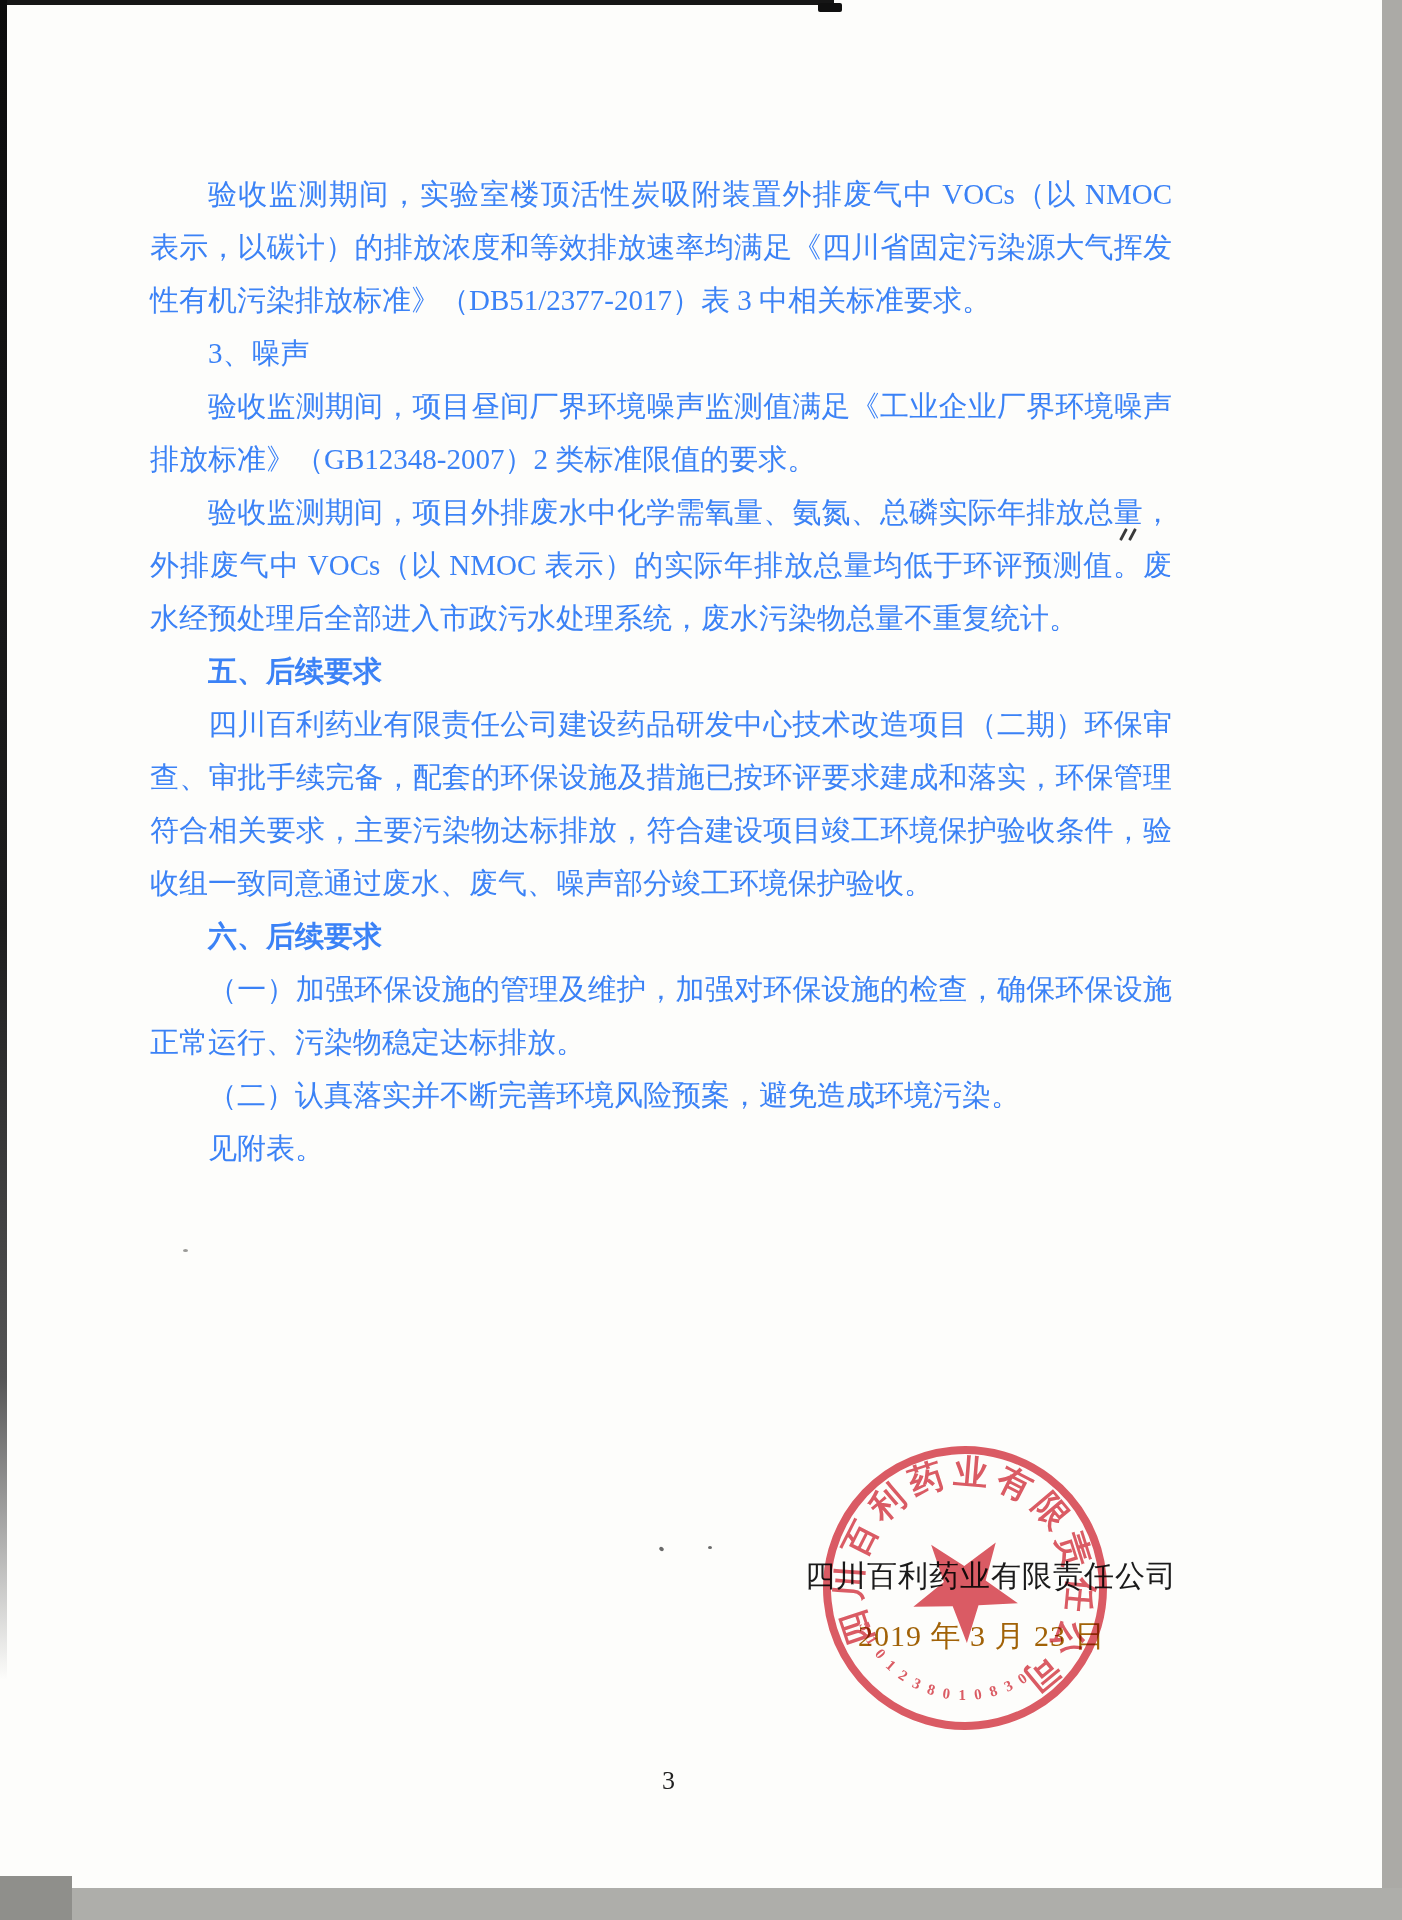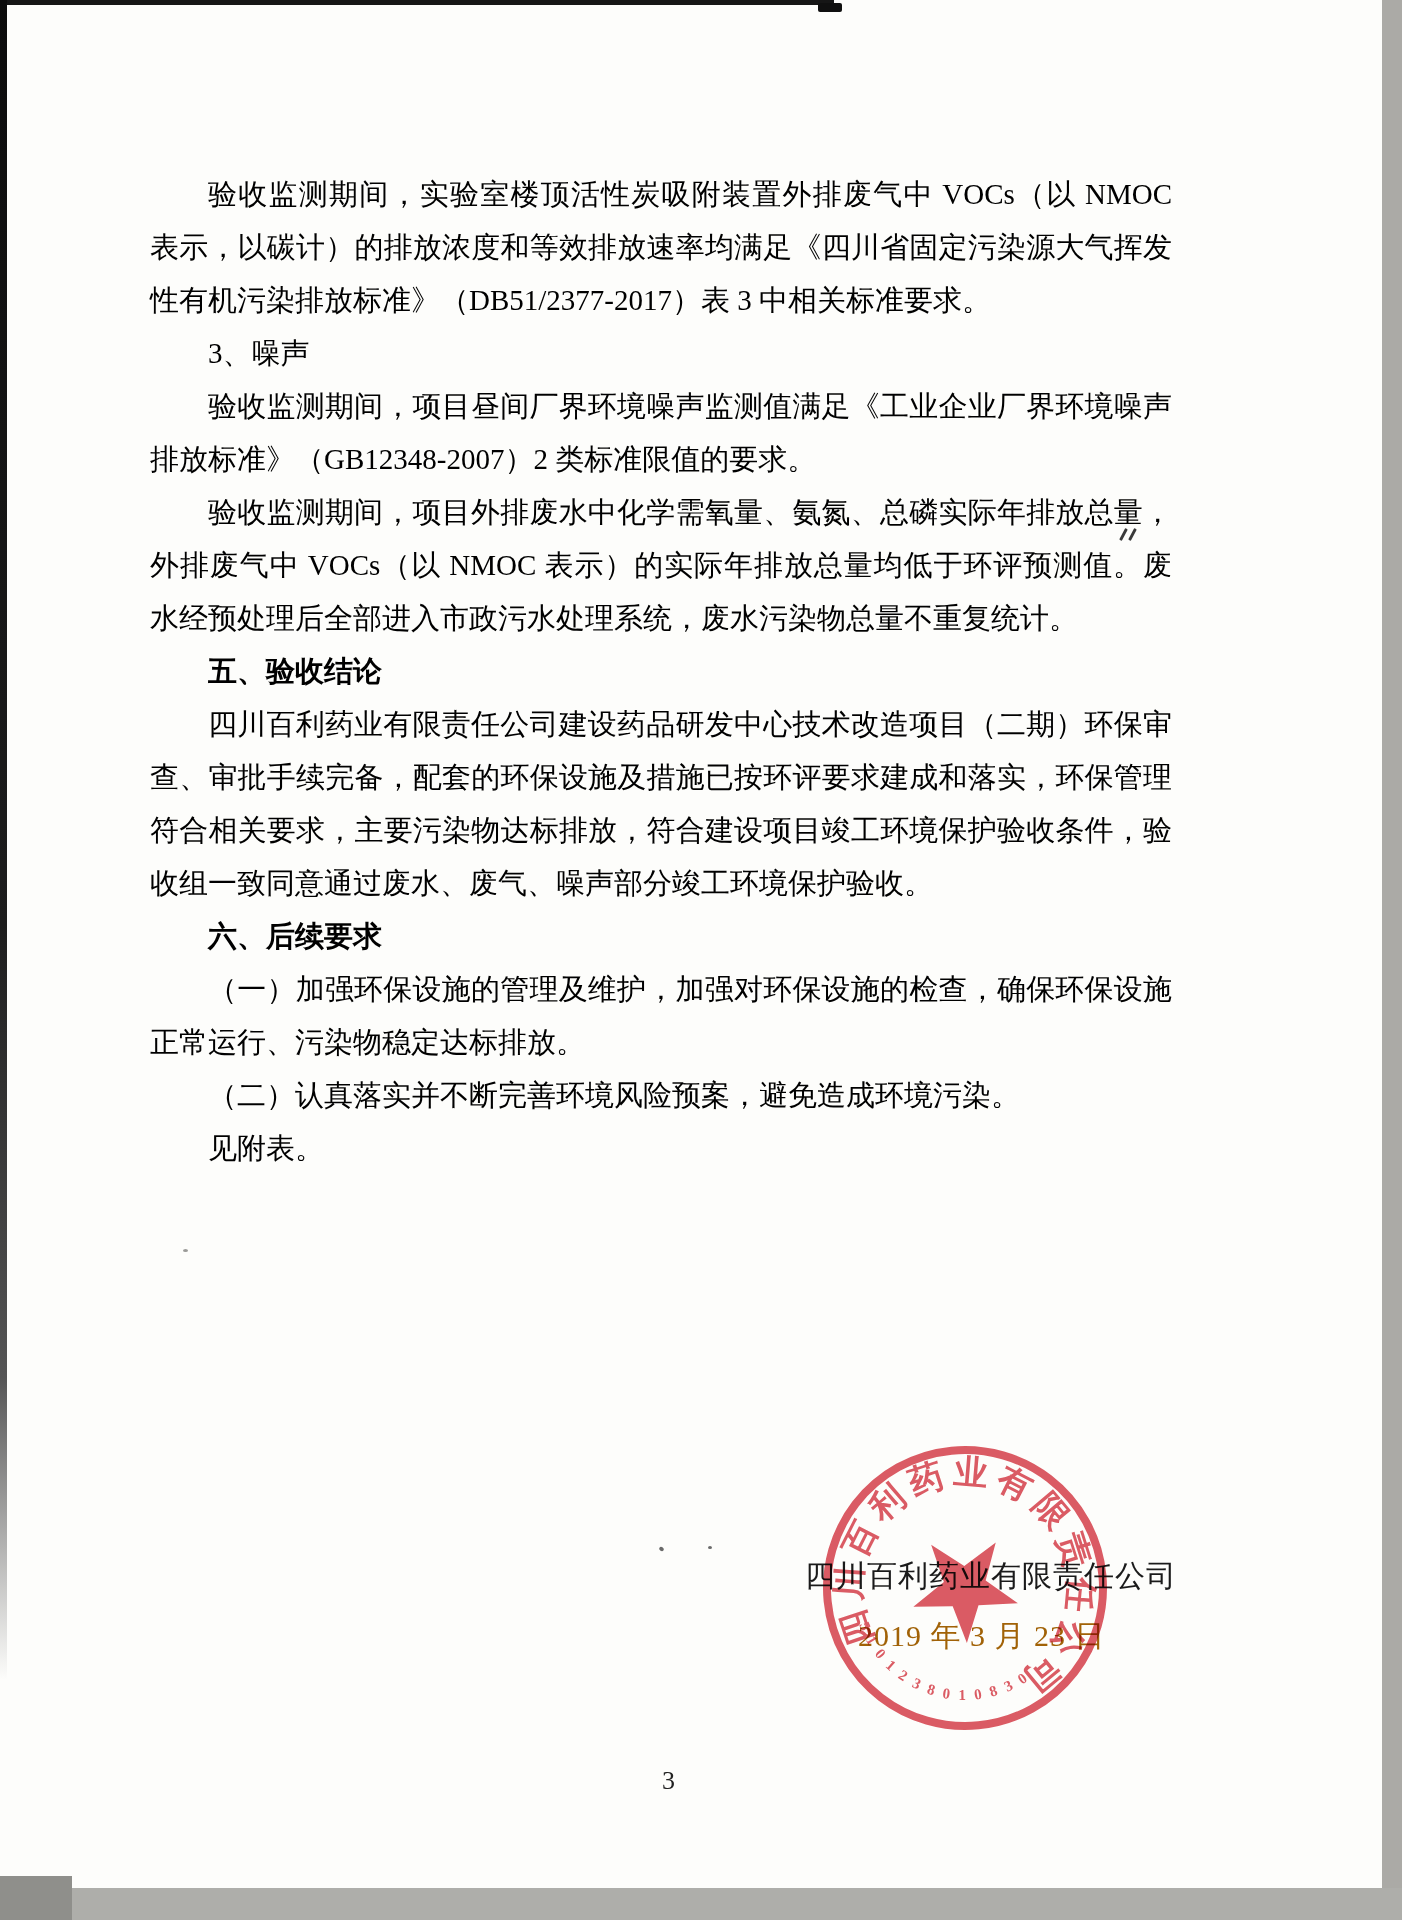--- a/index.html
+++ b/index.html
@@ -15,21 +15,21 @@
   .edge-top-blob{position:absolute;left:818px;top:3px;width:24px;height:9px;background:#101010;border-radius:2px;}
   .edge-left{position:absolute;left:0;top:0;width:7px;height:1680px;
     background:linear-gradient(180deg,#0c0c0c 0%,#1d1d1d 55%,#555 82%,rgba(160,160,156,0) 100%);}
   .edge-right{position:absolute;right:0;top:0;width:20px;height:100%;background:#abaaa6;}
   .edge-bottom{position:absolute;left:0;bottom:0;width:100%;height:32px;background:#aeaeaa;}
   .edge-bottom-left{position:absolute;left:0;bottom:0;width:72px;height:44px;background:#8f8f8b;}
 
   
   .content{
     position:absolute;left:150px;top:168px;width:1022px;
-    font-size:29px;line-height:53px;color:#000000;
+    font-size:29px;line-height:53px;color:#3b82f6;
     text-align:justify;text-justify:inter-character;
   }
   .content p{margin:0;text-indent:2em;}
   .para-head{font-weight:700;}
   .para-sub{font-weight:400;}
 
   
   .signature-company{position:absolute;left:805px;top:1556px;font-size:30px;color:#1a1a1a;letter-spacing:1px;}
   .signature-date{position:absolute;left:858px;top:1616px;font-size:30px;color:#a16207;letter-spacing:1px;}
   .page-number{position:absolute;left:662px;top:1766px;font-size:26px;color:#222;}
@@ -55,21 +55,21 @@
 </head>
 <body>
 
 <div class="page">
 
   <div class="content">
     <p class="para-body">验收监测期间，实验室楼顶活性炭吸附装置外排废气中 VOCs（以 NMOC 表示，以碳计）的排放浓度和等效排放速率均满足《四川省固定污染源大气挥发性有机污染排放标准》（DB51/2377-2017）表 3 中相关标准要求。</p>
     <p class="para-sub">3、噪声</p>
     <p class="para-body">验收监测期间，项目昼间厂界环境噪声监测值满足《工业企业厂界环境噪声排放标准》（GB12348-2007）2 类标准限值的要求。</p>
     <p class="para-body">验收监测期间，项目外排废水中化学需氧量、氨氮、总磷实际年排放总量，外排废气中 VOCs（以 NMOC 表示）的实际年排放总量均低于环评预测值。废水经预处理后全部进入市政污水处理系统，废水污染物总量不重复统计。</p>
-    <p class="para-head">五、验收结论</p>
+    <p class="para-head">五、后续要求</p>
     <p class="para-body">四川百利药业有限责任公司建设药品研发中心技术改造项目（二期）环保审查、审批手续完备，配套的环保设施及措施已按环评要求建成和落实，环保管理符合相关要求，主要污染物达标排放，符合建设项目竣工环境保护验收条件，验收组一致同意通过废水、废气、噪声部分竣工环境保护验收。</p>
     <p class="para-head">六、后续要求</p>
     <p class="para-body">（一）加强环保设施的管理及维护，加强对环保设施的检查，确保环保设施正常运行、污染物稳定达标排放。</p>
     <p class="para-body">（二）认真落实并不断完善环境风险预案，避免造成环境污染。</p>
     <p class="para-body">见附表。</p>
   </div>
 
   <div class="signature-company">四川百利药业有限责任公司</div>
   <div class="signature-date">2019 年 3 月 23 日</div>
 

